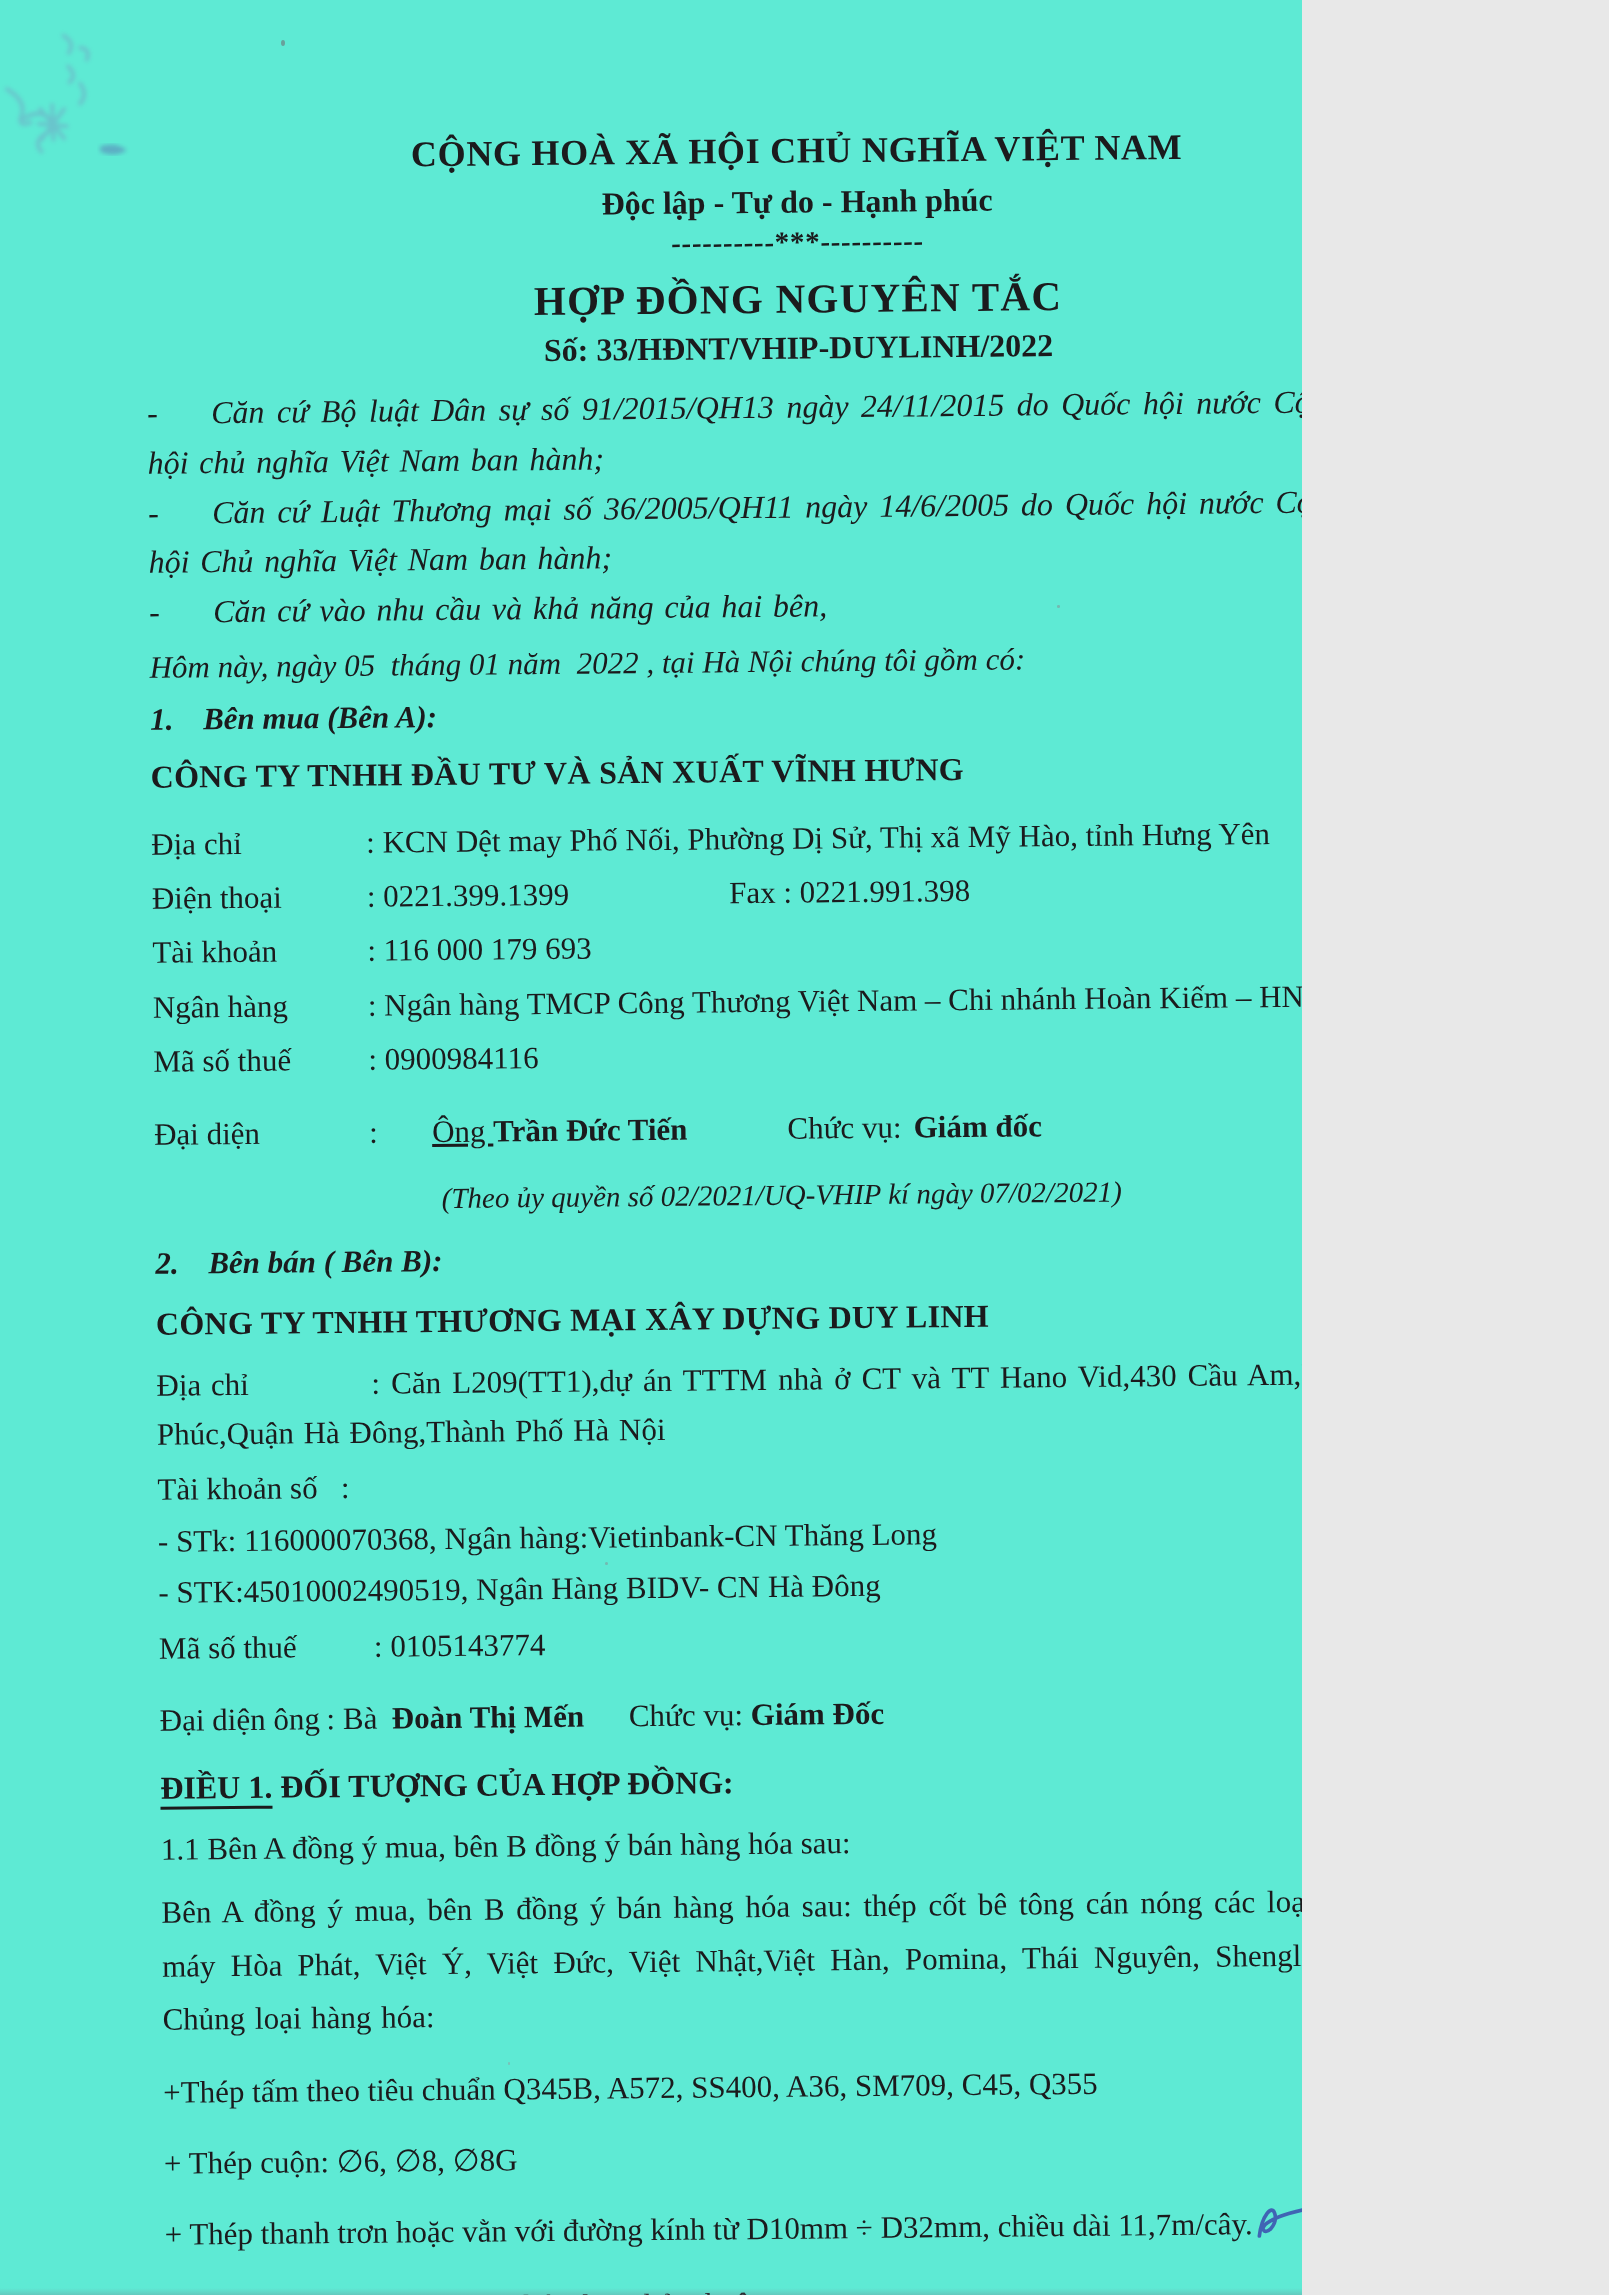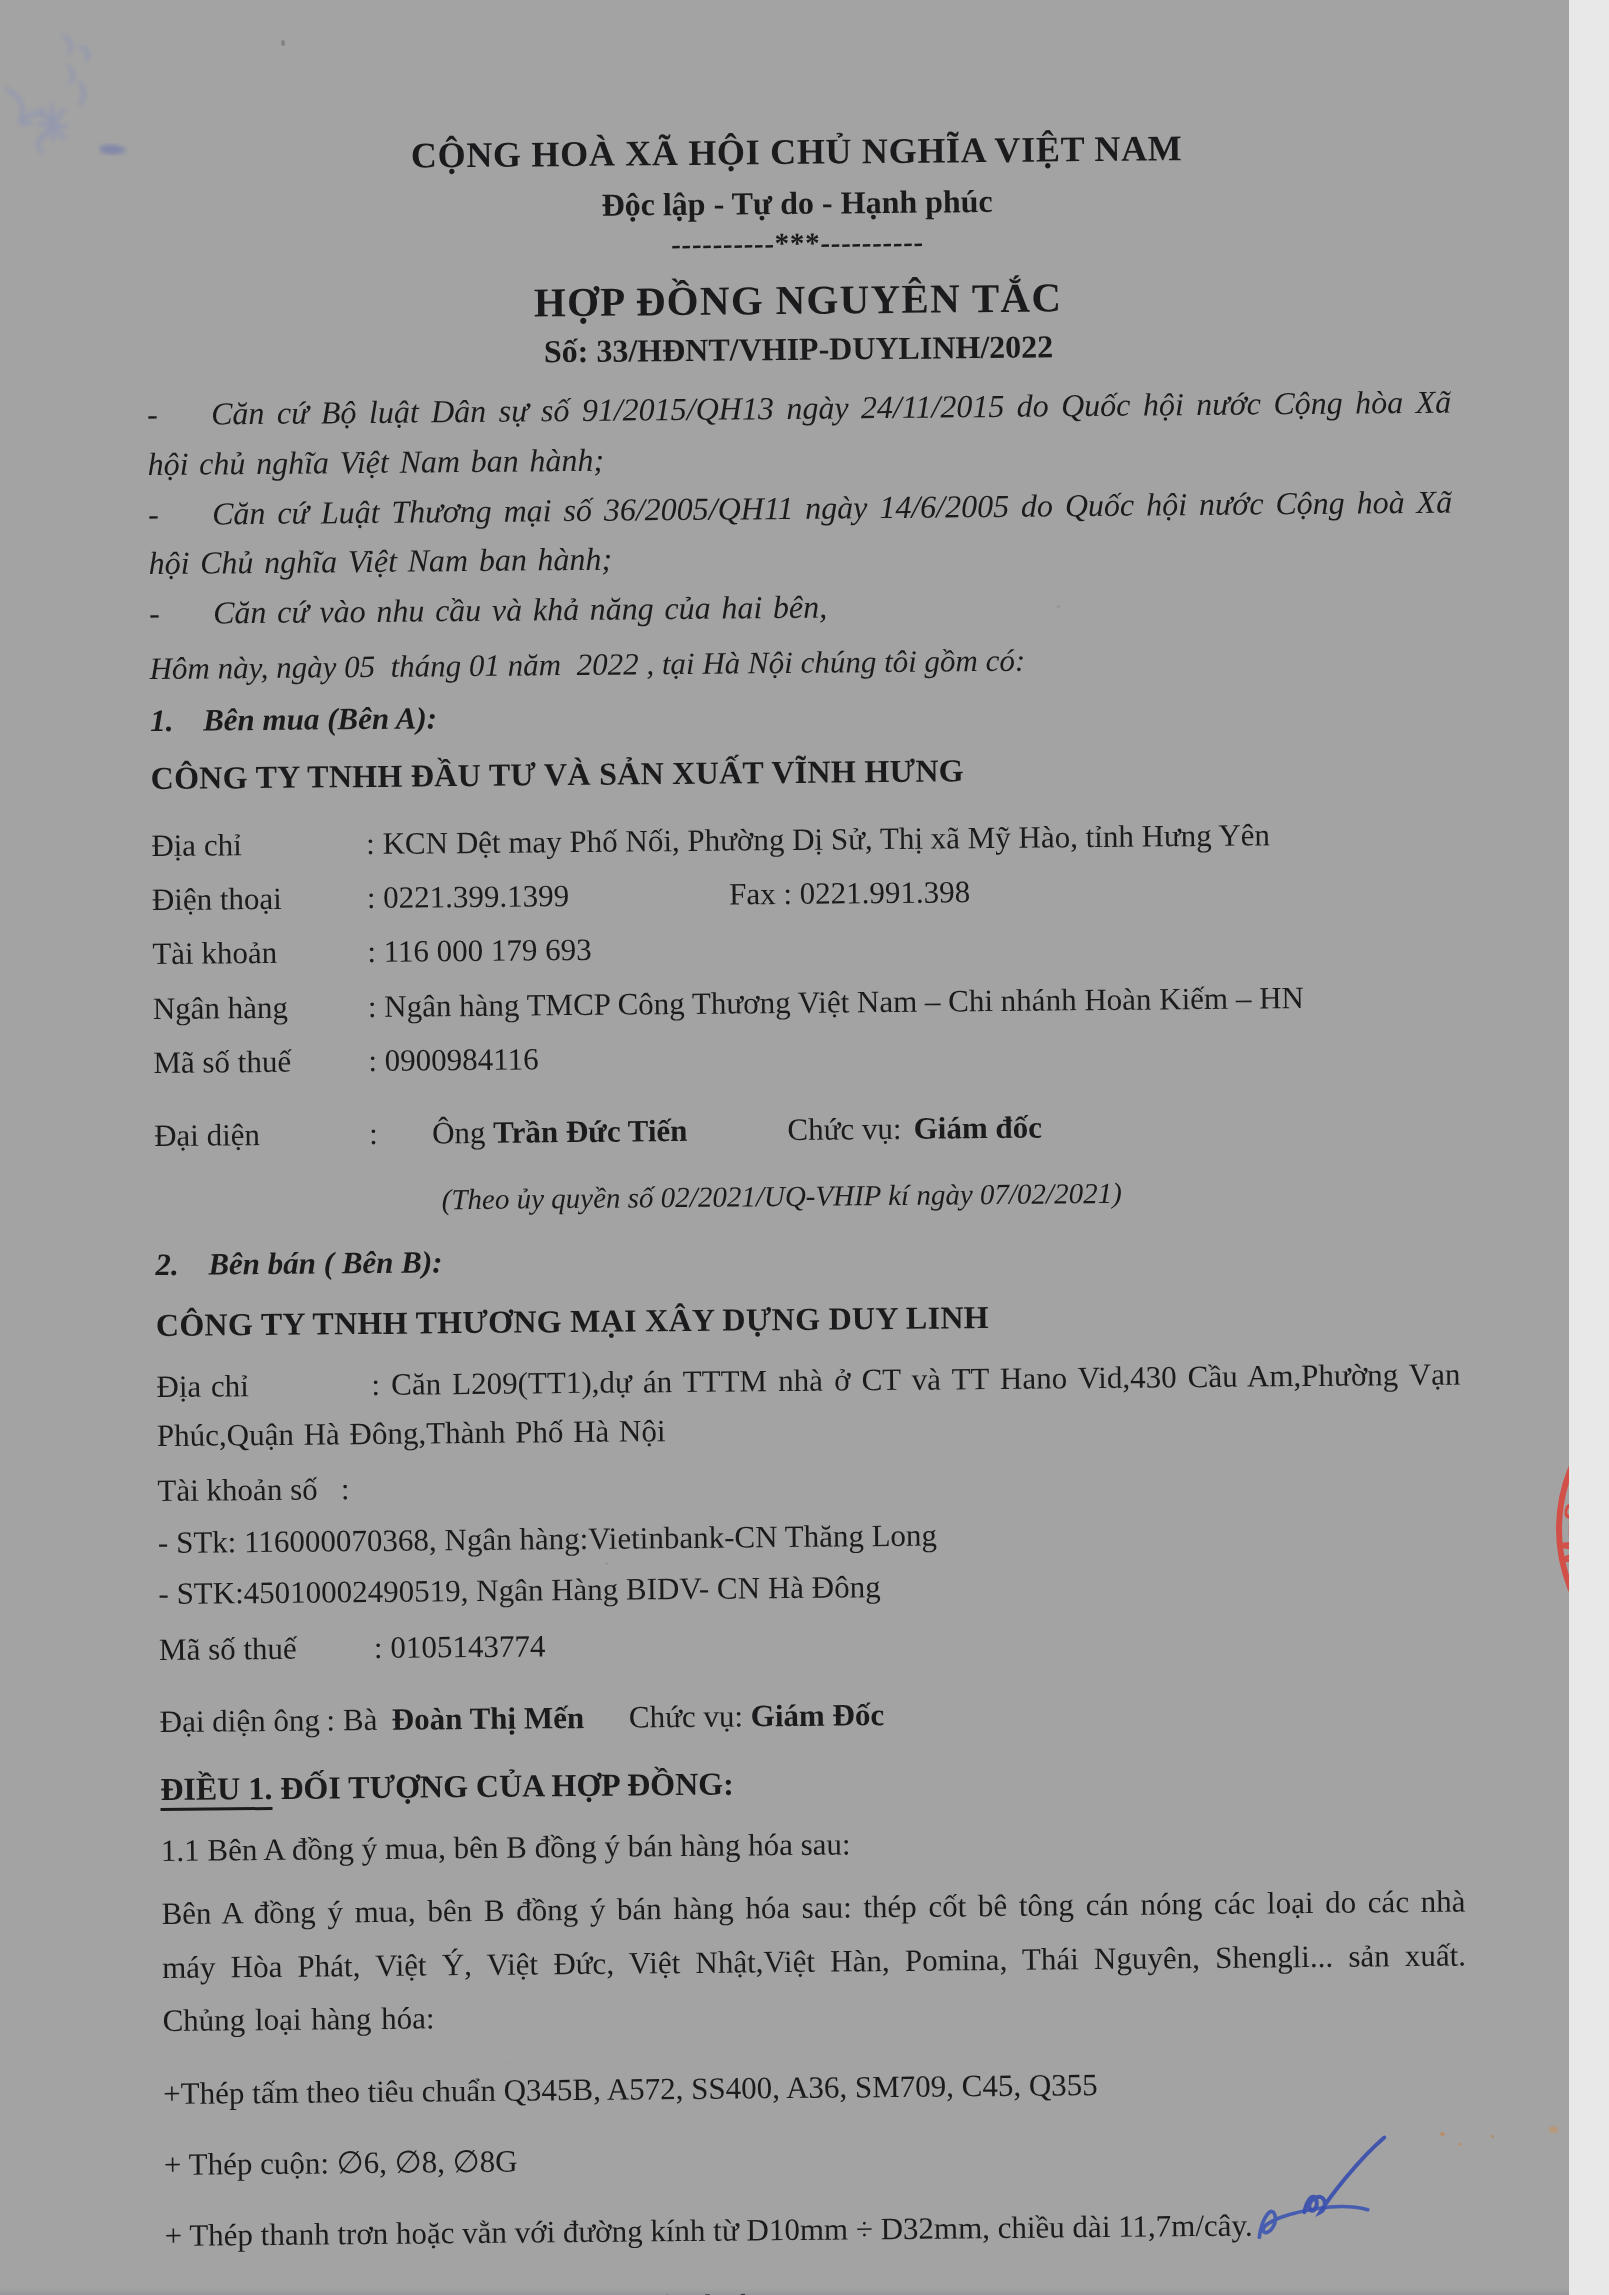--- a/index.html
+++ b/index.html
@@ -1,19 +1,19 @@
 <!DOCTYPE html>
 <html style="font-size:10.7px"><head>
 <meta charset="utf-8">
 <style>
   html,body{margin:0;padding:0;background:#e8e8e8;}
   .page{
     position:relative;
-    width:1569px;height:2295px;
-    background:#a3a3a3;
+    width:1302px;height:2295px;
+    background:#5eead4;
     overflow:hidden;
     font-family:"Liberation Serif","DejaVu Serif",serif;
     color:#1b1b1d;
   }
   .sheet{position:absolute;inset:0;transform:rotate(-0.55deg);transform-origin:50% 40%;}
   .content{position:absolute;left:152px;top:112px;width:1304px;}
   .center{text-align:center;}
   .b{font-weight:bold;}
 
   .hdr-national{font-size:36px;font-weight:bold;margin-top:20px;letter-spacing:0.7px;line-height:1.15;}
@@ -137,21 +137,21 @@
         </div>
         <div class="row">
           <span class="lbl">Mã số thuế</span>
           <span class="val">: 0900984116</span>
         </div>
       </div>
 
       <div class="rep-row">
         <span class="lbl">Đại diện</span>
         <span class="rep-colon">:</span>
-        <span style="white-space:pre;">Ông </span>
+        <span style="white-space:pre;text-decoration:underline;">Ông </span>
         <span class="b">Trần Đức Tiến</span>
         <span class="rep-gap-a">Chức vụ:</span>
         <span class="b pos-val">Giám đốc</span>
       </div>
 
       <div class="auth">(Theo ủy quyền số 02/2021/UQ-VHIP kí ngày 07/02/2021)</div>
 
       <div class="sec-head" style="margin-top:14.7px;"><span class="sec-no">2.</span><span>Bên bán ( Bên B):</span></div>
       <div class="company" style="margin-top:10.7px;">CÔNG TY TNHH THƯƠNG MẠI XÂY DỰNG DUY LINH</div>
 

